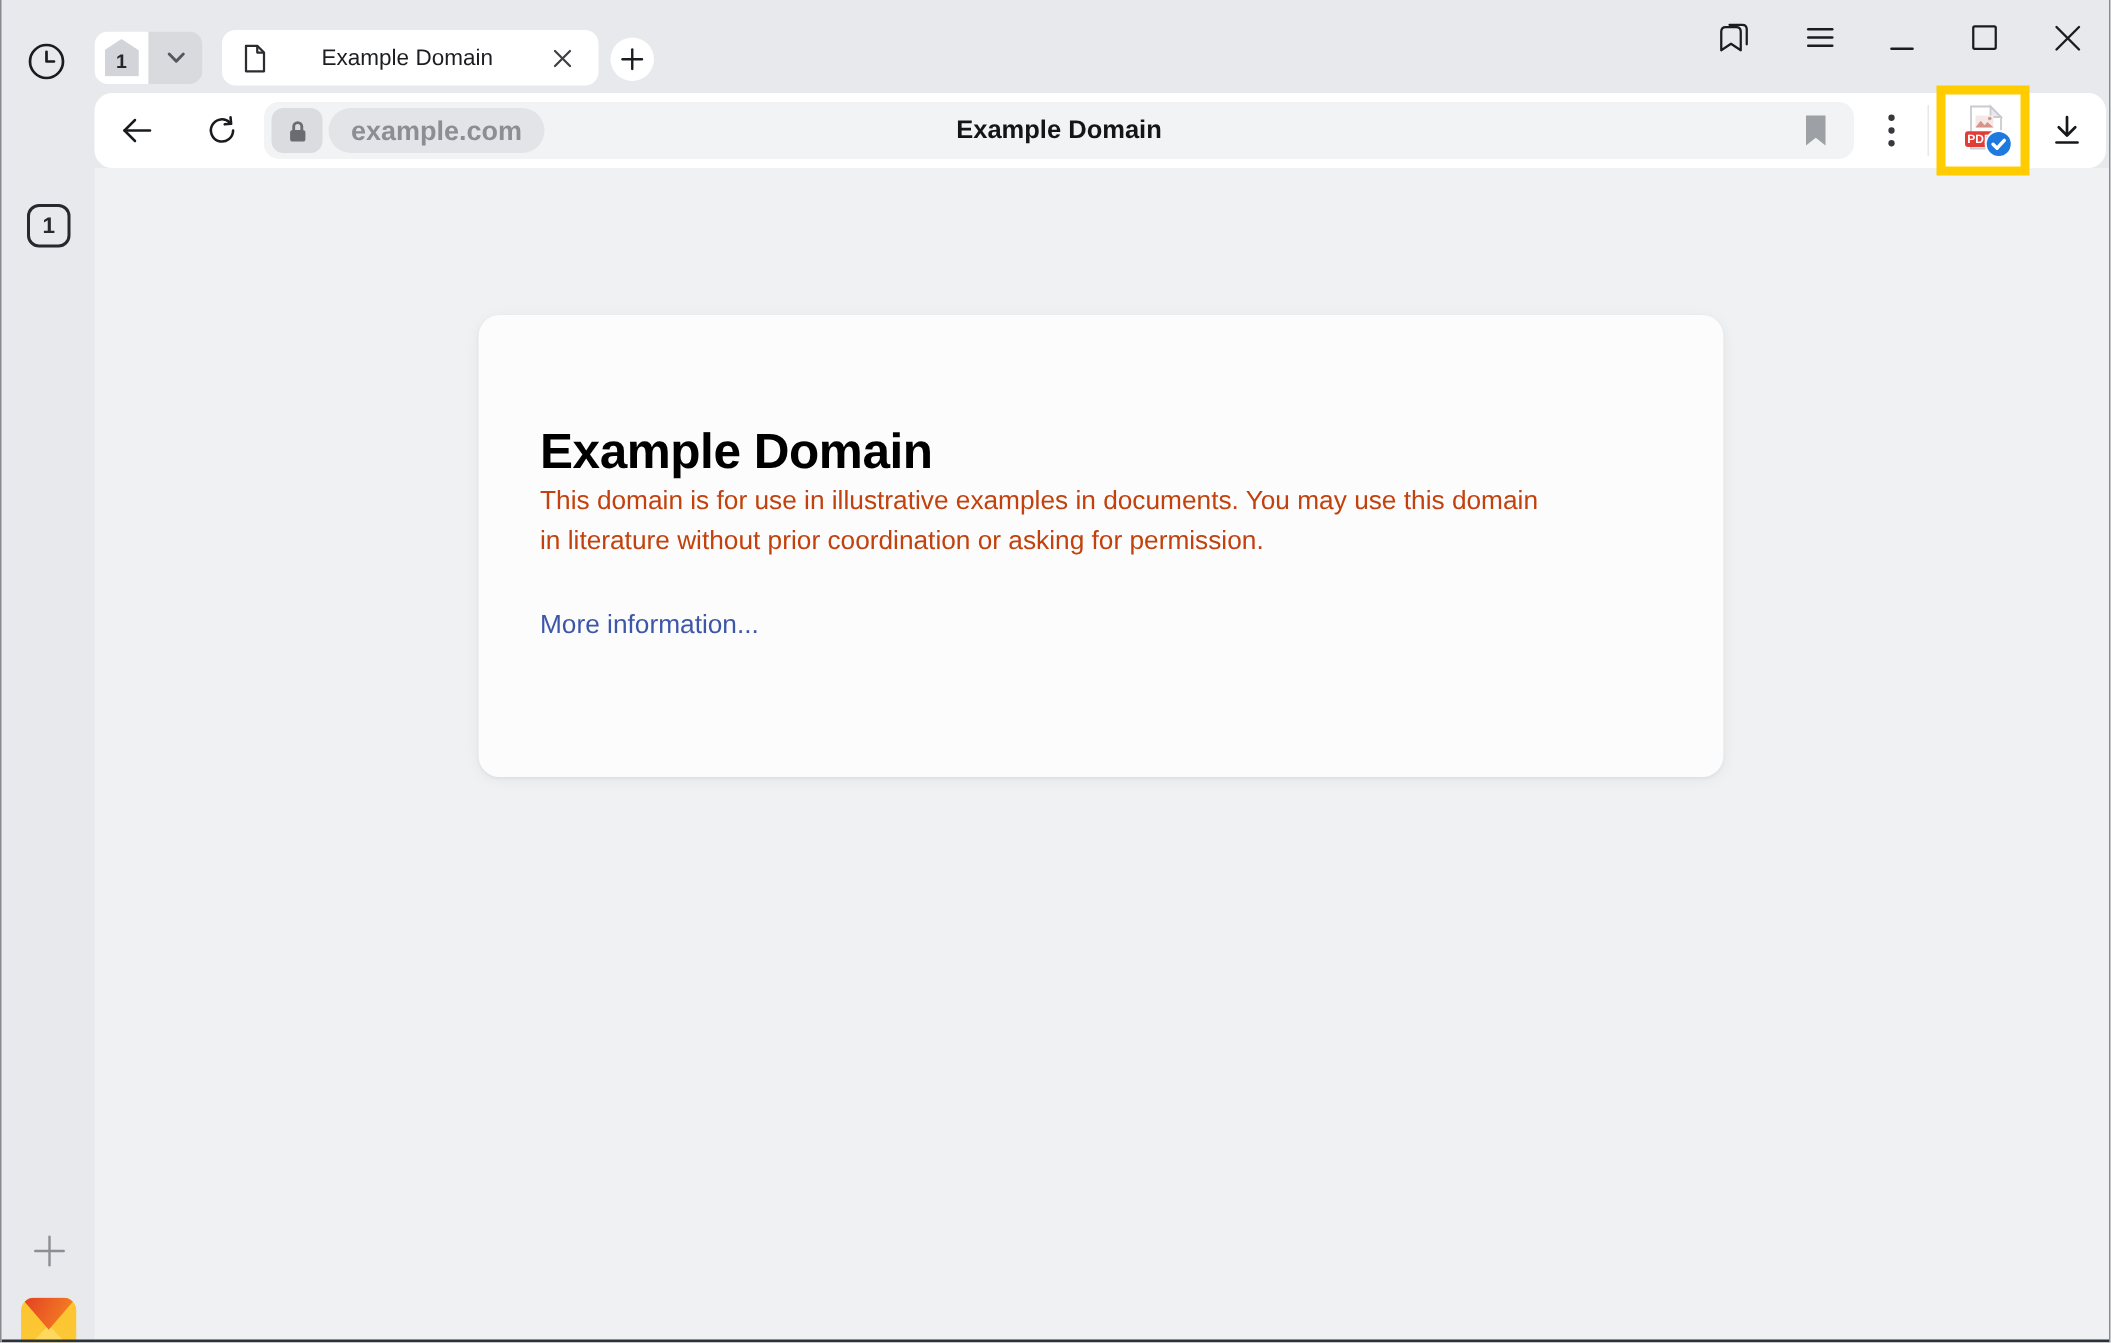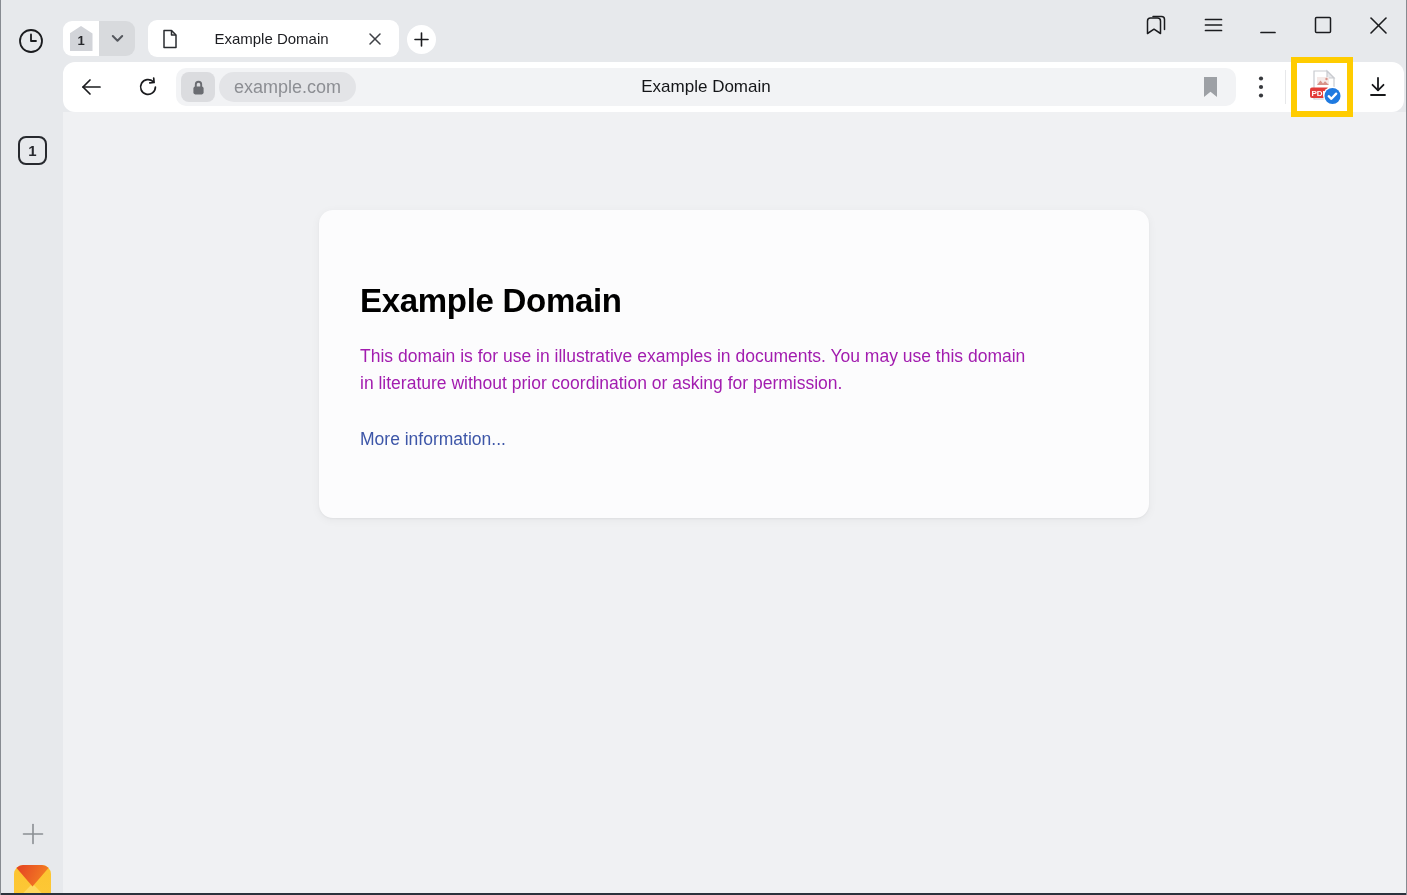--- a/index.html
+++ b/index.html
@@ -59,21 +59,21 @@
   
   .toolbar {
     position:absolute; left:62px; top:62px; width:1341px; height:50px;
     background:#ffffff; border-radius:12px;
   }
   .back-btn    { position:absolute; left:14px; top:12px; width:28px; height:26px; }
   .refresh-btn { position:absolute; left:71px; top:12px; width:28px; height:26px; }
 
   .addr-field {
     position:absolute; left:113px; top:6px; width:1060px; height:38px;
-    background:#f2f3f5; border-radius:10px; cursor:text;
+    background:#f2f3f5; border-radius:10px; cursor:text;font-weight:bold;
   }
   .lock-chip {
     position:absolute; left:5px; top:4px; width:34px; height:30px;
     background:#dbdcdf; border-radius:8px;
     display:flex; align-items:center; justify-content:center;
   }
   .domain-chip {
     position:absolute; left:43px; top:4px; height:30px; border-radius:15px;
     background:#e3e4e7; padding:0 15px; display:flex; align-items:center;
     font-size:18px; color:#8c8e93;
@@ -91,21 +91,21 @@
 
   
   .content { position:absolute; left:62px; top:112px; right:0; bottom:2px; background:#f0f1f3; }
   .card {
     position:absolute; left:256px; top:98px; width:830px; height:308px;
     background:#fcfcfd; border-radius:14px;
     box-shadow:0 1px 2px rgba(0,0,0,.04), 0 2px 10px rgba(0,0,0,.05);
     padding:72px 60px 0 41px;
   }
   .card h1 { font-size:33px; font-weight:700; color:#000; letter-spacing:-.3px; }
-  .card p  { margin-top:23px; font-size:17.5px; line-height:27px; color:#a21caf; max-width:683px; }
+  .card p  { font-size:17.5px; line-height:27px; color:#c2410c; max-width:683px; }
   .card a  { display:inline-block; margin-top:32px; font-size:17.5px; color:#3d56a8; text-decoration:none; cursor:pointer; }
 
   
   .highlight {
     position:absolute; left:1290px; top:57px; width:62px; height:60px;
     border:6px solid #ffcc00; z-index:50; pointer-events:none;
   }
   .bottom-edge { position:absolute; left:0; right:0; bottom:0; height:2px; background:#2b323c; }
 
   svg { display:block; }

